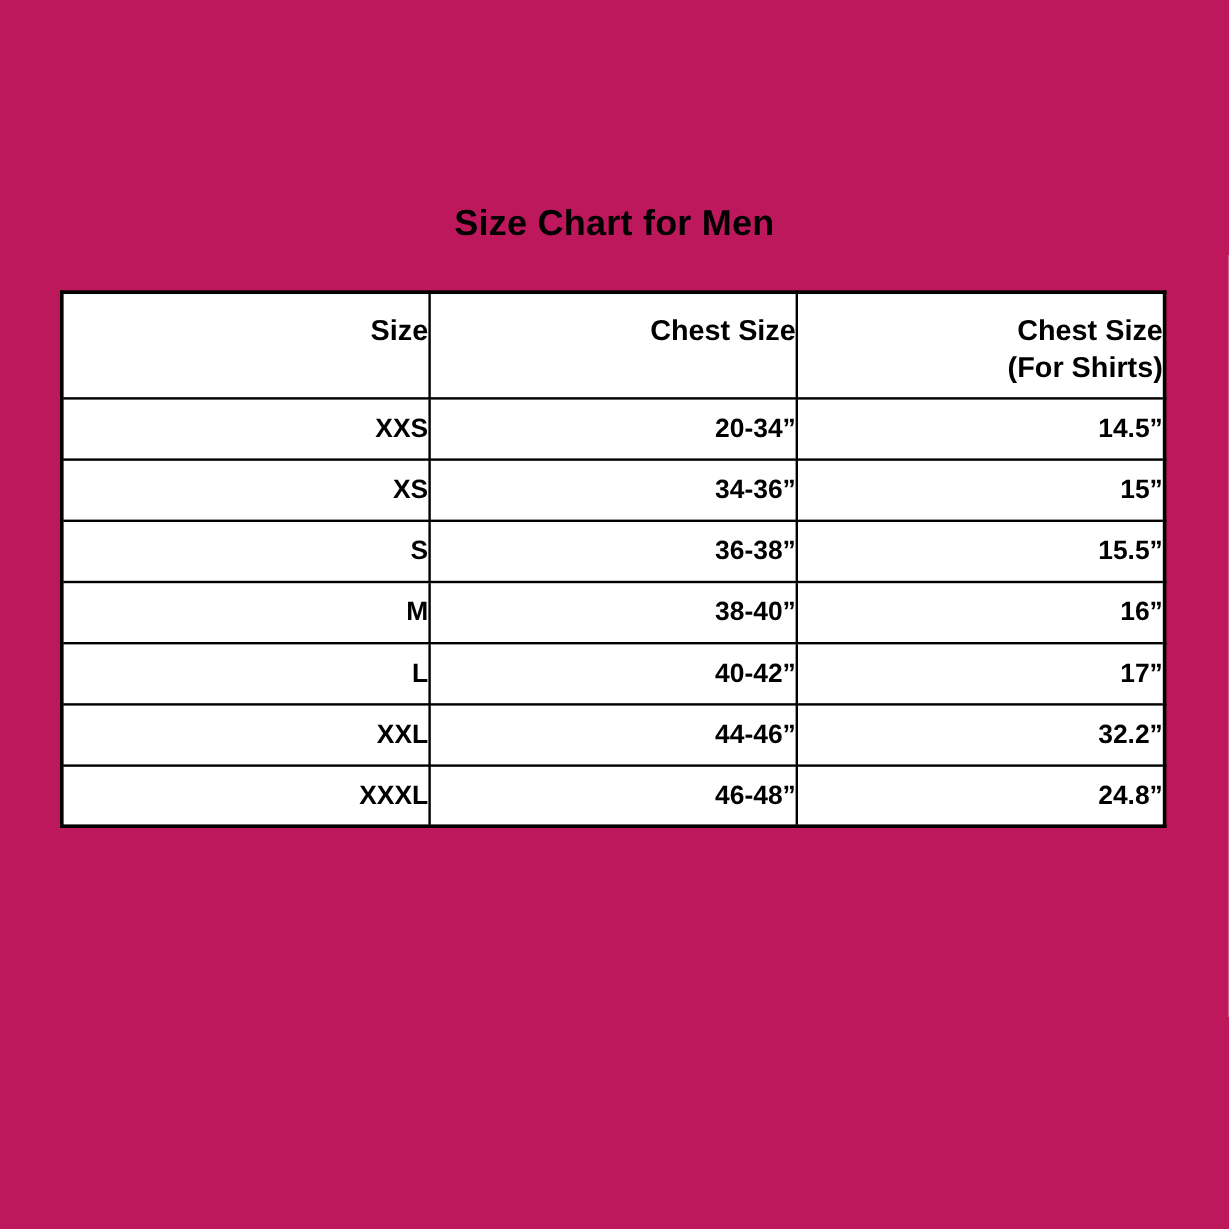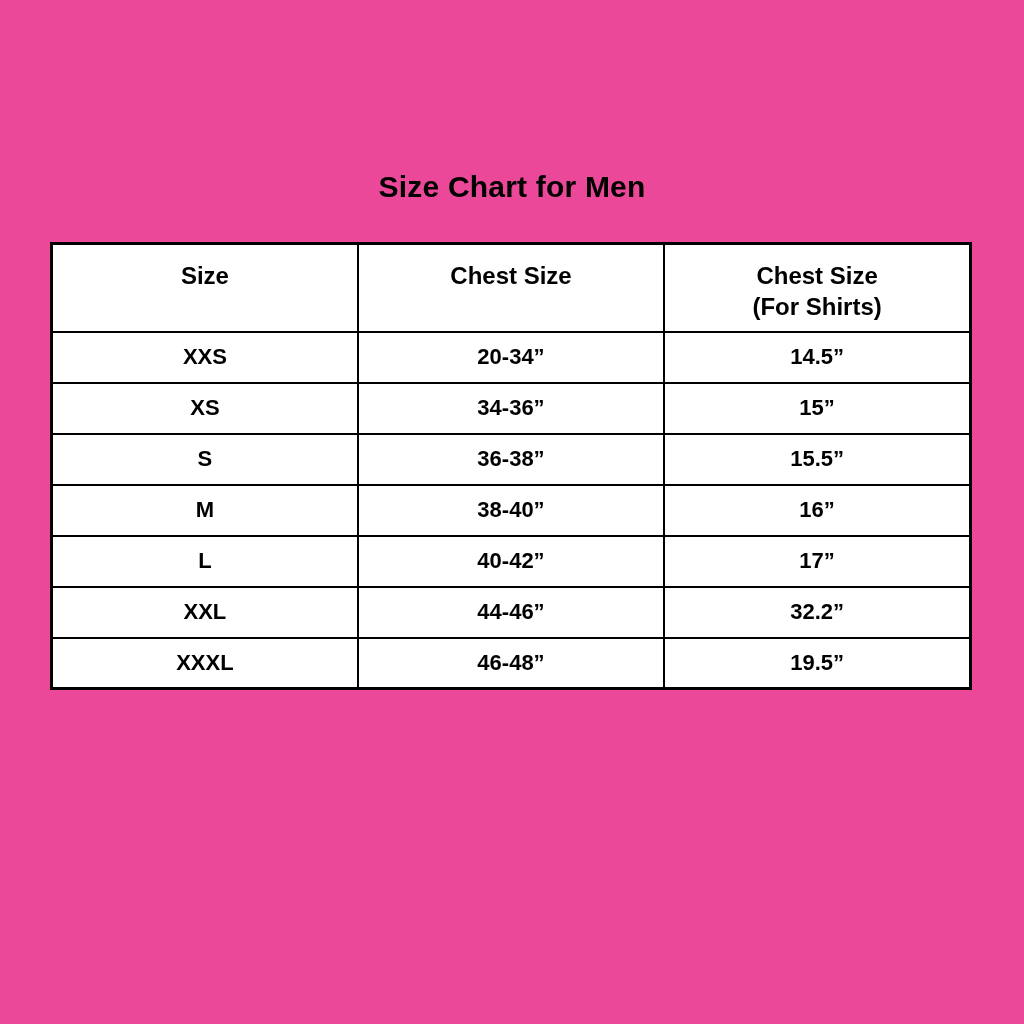--- a/index.html
+++ b/index.html
@@ -5,21 +5,21 @@
   * { box-sizing: border-box; }
   html, body {
     margin: 0;
     padding: 0;
     background: #ffffff;
   }
   .canvas {
     position: relative;
     width: 1024px;
     height: 1024px;
-    background: #ec4899;
+    background: #be185d;
     font-family: "Liberation Sans", sans-serif;
     color: #000000;
     overflow: hidden;
   }
   .page-title {
     position: absolute;
     top: 170px;
     left: 0;
     width: 100%;
     text-align: center;
@@ -32,21 +32,21 @@
     top: 242px;
     left: 50px;
     width: 922px;
     border-collapse: collapse;
     table-layout: fixed;
     border: 3px solid #000000;
   }
   .size-table th,
   .size-table td {
     border: 2px solid #000000;
-    text-align: center;
+    text-align: right;
     font-weight: bold;
     background: #ffffff;
     padding: 0;
   }
   .size-table th {
     height: 88px;
     vertical-align: top;
     padding-top: 15px;
     font-size: 24px;
     line-height: 1.3;
@@ -112,18 +112,18 @@
         <td>17”</td>
       </tr>
       <tr>
         <td>XXL</td>
         <td>44-46”</td>
         <td>32.2”</td>
       </tr>
       <tr>
         <td>XXXL</td>
         <td>46-48”</td>
-        <td>19.5”</td>
+        <td>24.8”</td>
       </tr>
     </tbody>
   </table>
 
 </div>
 
 </body></html>

